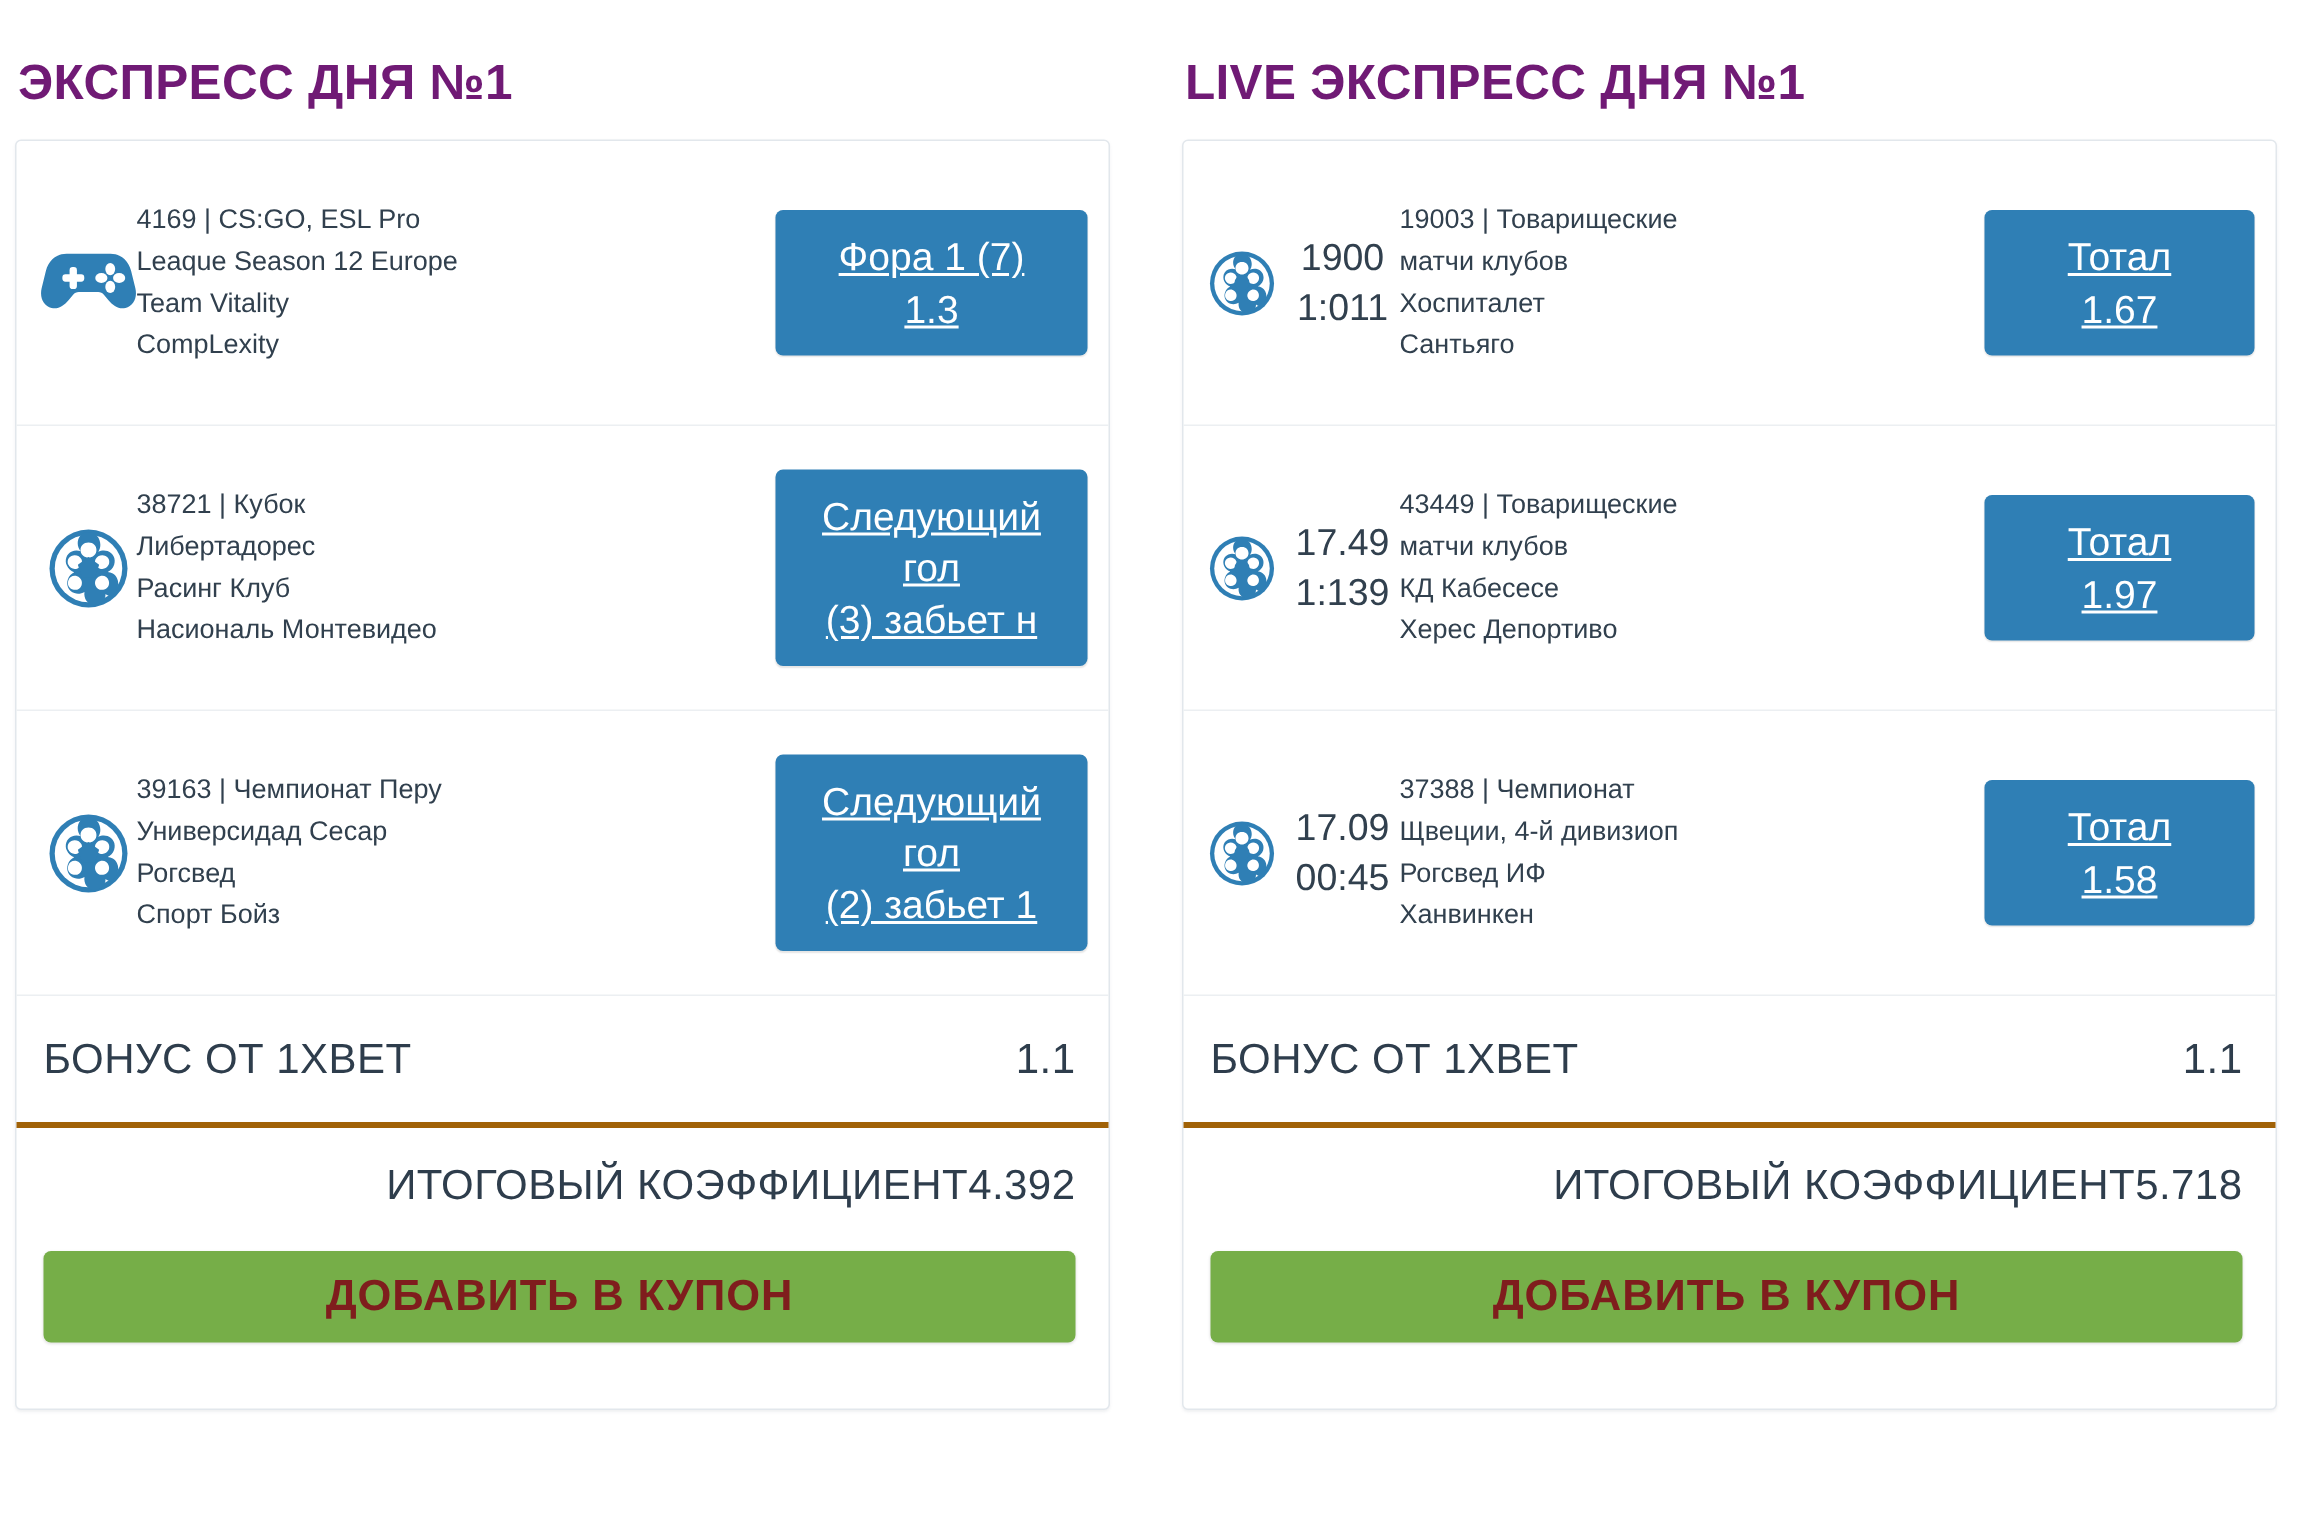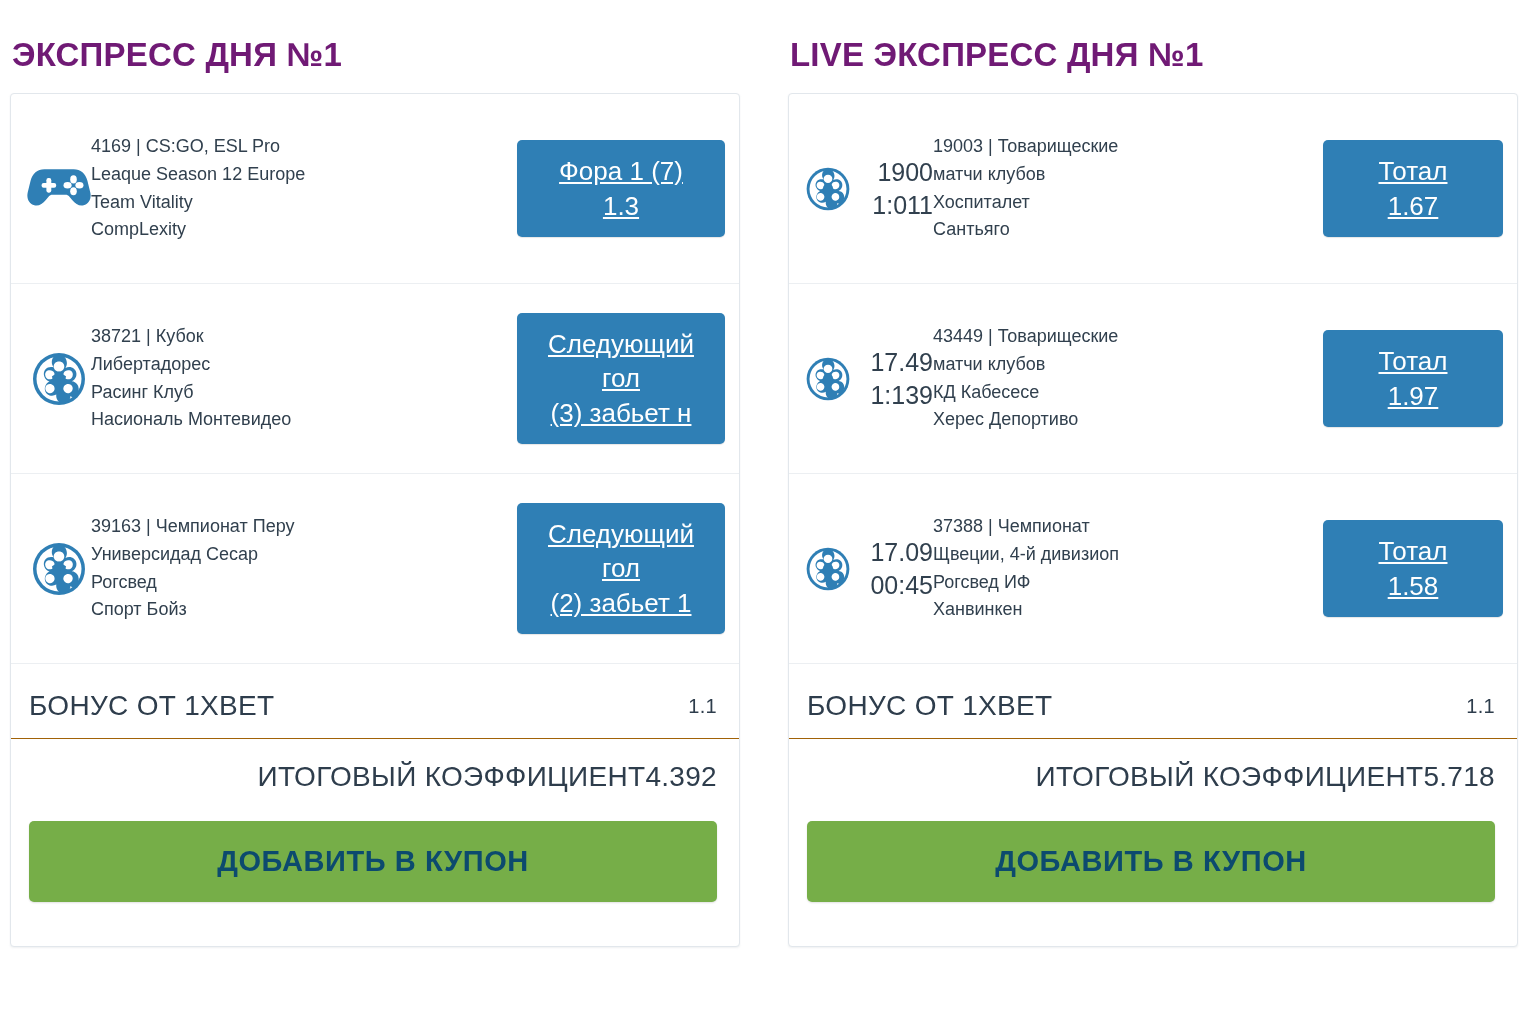--- a/index.html
+++ b/index.html
@@ -65,21 +65,21 @@
     width: 64px;
     display: flex;
     align-items: center;
     justify-content: center;
   }
   .right .sport-icon { width: 46px; }
 
   .time-block {
     flex: 0 0 auto;
     width: 76px;
-    text-align: right;
+    text-align: center;
     font-size: 25px;
     line-height: 1.32;
     color: #31404e;
     margin-left: 6px;
   }
 
   .event-text {
     flex: 1 1 auto;
     font-size: 18px;
     line-height: 1.55;
@@ -107,53 +107,53 @@
     text-decoration: underline;
   }
   .right .odd-button { width: 180px; }
   .odd-button .line { display: block; }
 
   
   .summary-row {
     display: flex;
     align-items: center;
     justify-content: space-between;
-    border-bottom: 1px solid #a16207;
-    padding: 26px 22px 16px 18px;
+    border-bottom: 4px solid #a16207;
+    padding: 26px 22px 26px 18px;
     box-sizing: border-box;
     font-size: 28px;
     letter-spacing: 0.3px;
     color: #2e3d4c;
   }
-  .summary-row .value { font-size: 20px; }
+  .summary-row .value { font-size: 28px; }
 
   .total-block {
     padding: 22px 22px 26px 18px;
     box-sizing: border-box;
   }
   .total-line {
     display: flex;
     align-items: center;
     justify-content: flex-end;
     font-size: 28px;
     letter-spacing: 0.3px;
     margin-bottom: 18px;
   }
   .cta-button {
     display: block;
     width: 100%;
     background: #76ae48;
-    color: #0c4a6e;
+    color: #7f1d1d;
     border: none;
     border-radius: 5px;
     font-family: inherit;
     font-size: 29px;
     font-weight: bold;
     letter-spacing: 0.6px;
-    padding: 24px 0;
+    padding: 14px 0;
     cursor: pointer;
     box-shadow: 0 1px 2px rgba(0,0,0,0.12);
     margin-top: 28px;
   }
   .card-bottom-pad { height: 18px; }
 
   .icon-svg { display: block; }
 </style>
 </head>
 <body>

